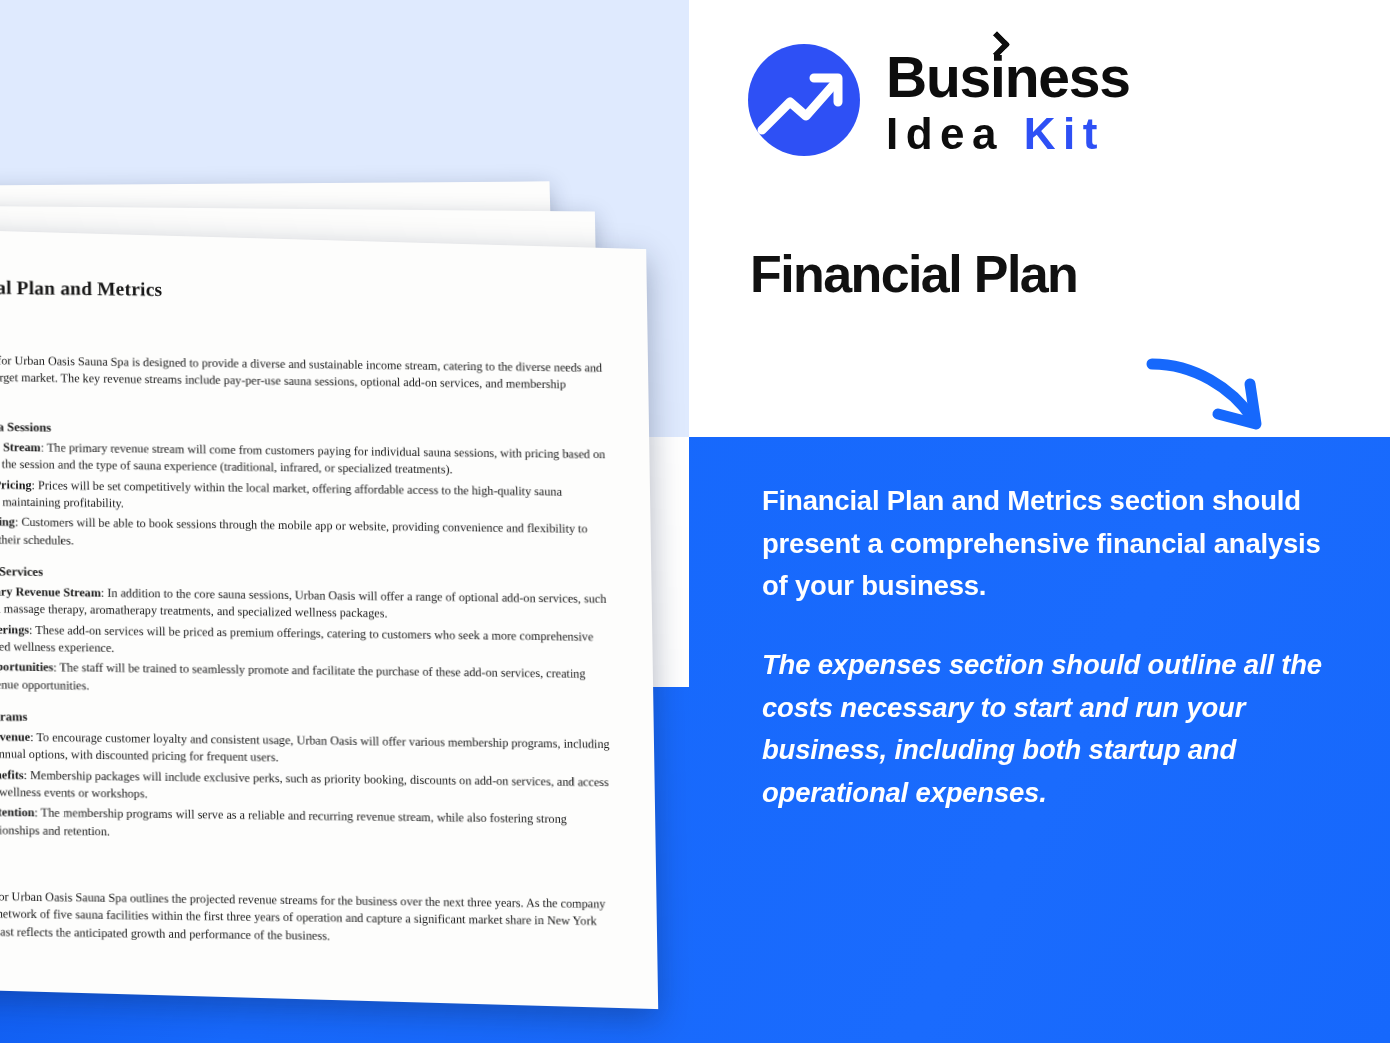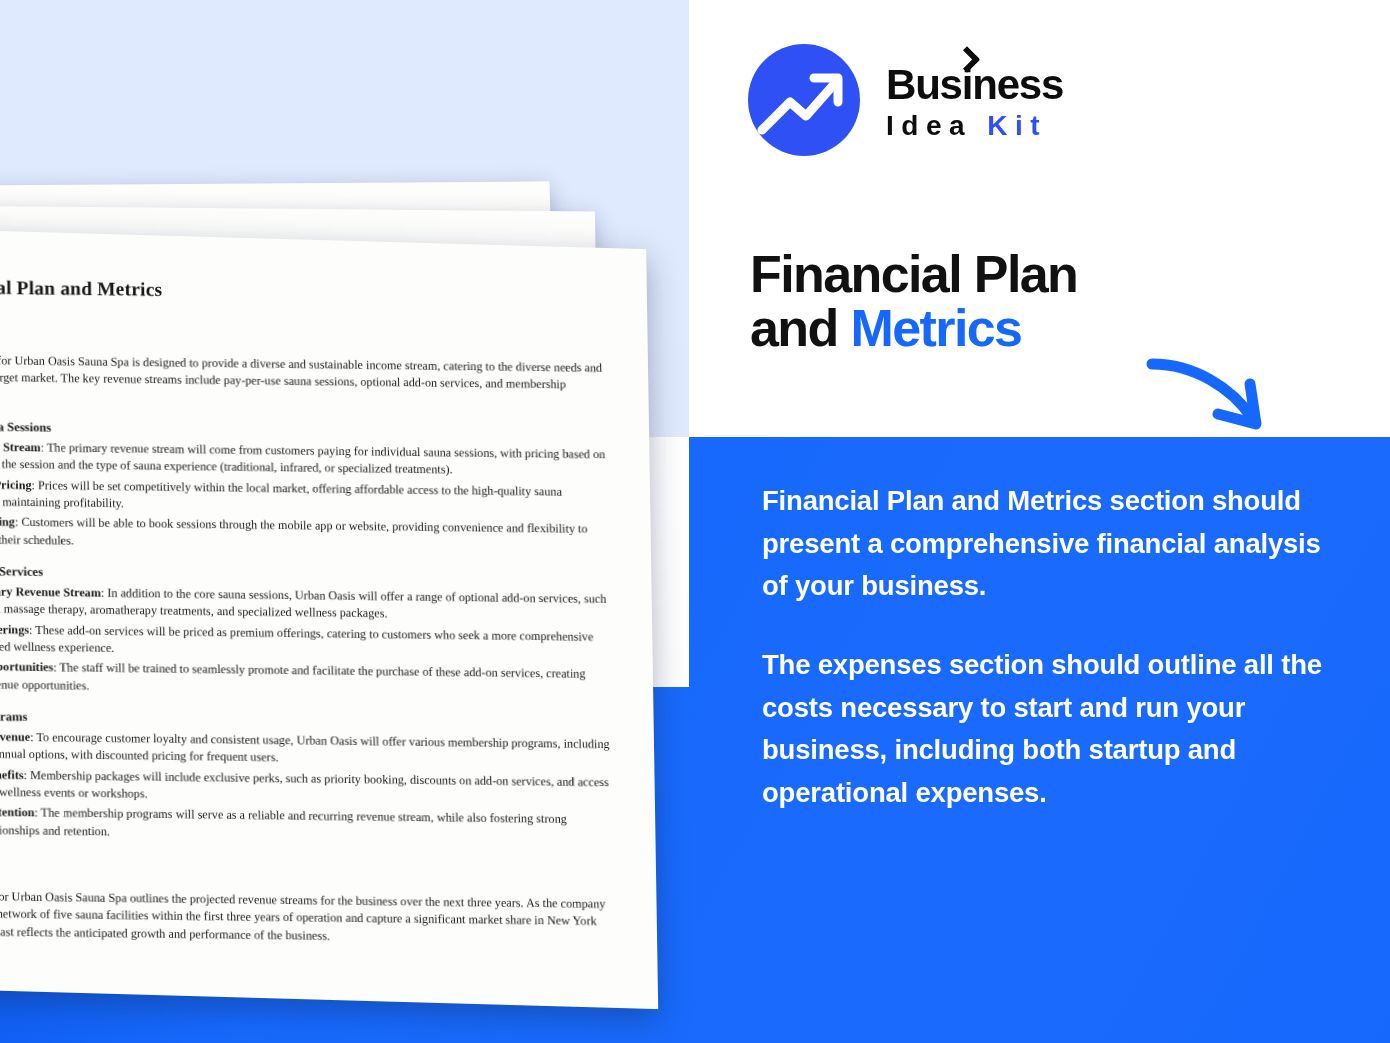--- a/index.html
+++ b/index.html
@@ -78,25 +78,25 @@
     position:absolute; left:748px; top:44px;
     display:flex; align-items:center; gap:26px;
   }
   .logo-mark{
     width:112px; height:112px; border-radius:50%;
     background:#2e50f5; position:relative; flex:0 0 auto;
   }
   .logo-mark svg{ position:absolute; left:0; top:0; }
   .logo-type{ line-height:1; padding-top:4px; }
   .logo-line1{
-    font-size:42px; font-weight:bold; letter-spacing:-1.2px;
+    font-size:57px; font-weight:bold; letter-spacing:-1.2px;
     color:#0d0d0d; white-space:nowrap;
   }
   .logo-line2{
-    font-size:28px; font-weight:bold; letter-spacing:7.5px;
+    font-size:44px; font-weight:bold; letter-spacing:7.5px;
     color:#0d0d0d; margin-top:6px; white-space:nowrap;
   }
   .logo-line2 .kit{ color:#2e50f5; }
   .caret{ position:relative; display:inline-block; }
   .caret:after{
     content:""; position:absolute; left:50%; top:-14px;
     transform:translateX(-50%) rotate(45deg);
     width:13px; height:13px;
     border-top:6px solid #0d0d0d; border-right:6px solid #0d0d0d;
     border-top-right-radius:3px;
@@ -110,21 +110,21 @@
   .headline .accent{ color:#1668fc; }
 
   .arrow-deco{ position:absolute; left:1146px; top:352px; }
 
   .body-copy{
     position:absolute; left:750px; top:480px; width:600px;
     color:#ffffff; font-size:27.5px; font-weight:bold; line-height:1.55;
     letter-spacing:-.2px;
   }
   .body-copy p{ margin-bottom:36px;margin-left:12px; }
-  .body-copy p:last-child{ margin-bottom:0; }
+  .body-copy p:last-child{ margin-bottom:0;font-style:italic; }
 </style>
 </head>
 <body>
 
 <div class="bg-lightblue"></div>
 <div class="bg-white-right"></div>
 <div class="bg-blue-panel"></div>
 <div class="bg-white-docarea"></div>
 
 <div class="doc-stack">
@@ -194,21 +194,20 @@
     </svg>
   </div>
   <div class="logo-type">
     <div class="logo-line1">Bus<span class="caret">i</span>ness</div>
     <div class="logo-line2"><span>Idea</span> <span class="kit">Kit</span></div>
   </div>
 </div>
 
 <div class="headline">
   <div>Financial Plan</div>
-  <div><span>and</span> <span class="accent">Metrics</span></div>
 </div>
 
 <div class="arrow-deco">
   <svg width="130" height="86" viewBox="0 0 130 86" aria-hidden="true">
     <path d="M6 12 C48 12, 86 36, 106 66" fill="none" stroke="#1668fc" stroke-width="11" stroke-linecap="round"></path>
     <path d="M104 32 L110 72 L72 62" fill="none" stroke="#1668fc" stroke-width="11" stroke-linecap="round" stroke-linejoin="round"></path>
   </svg>
 </div>
 
 <div class="body-copy">

